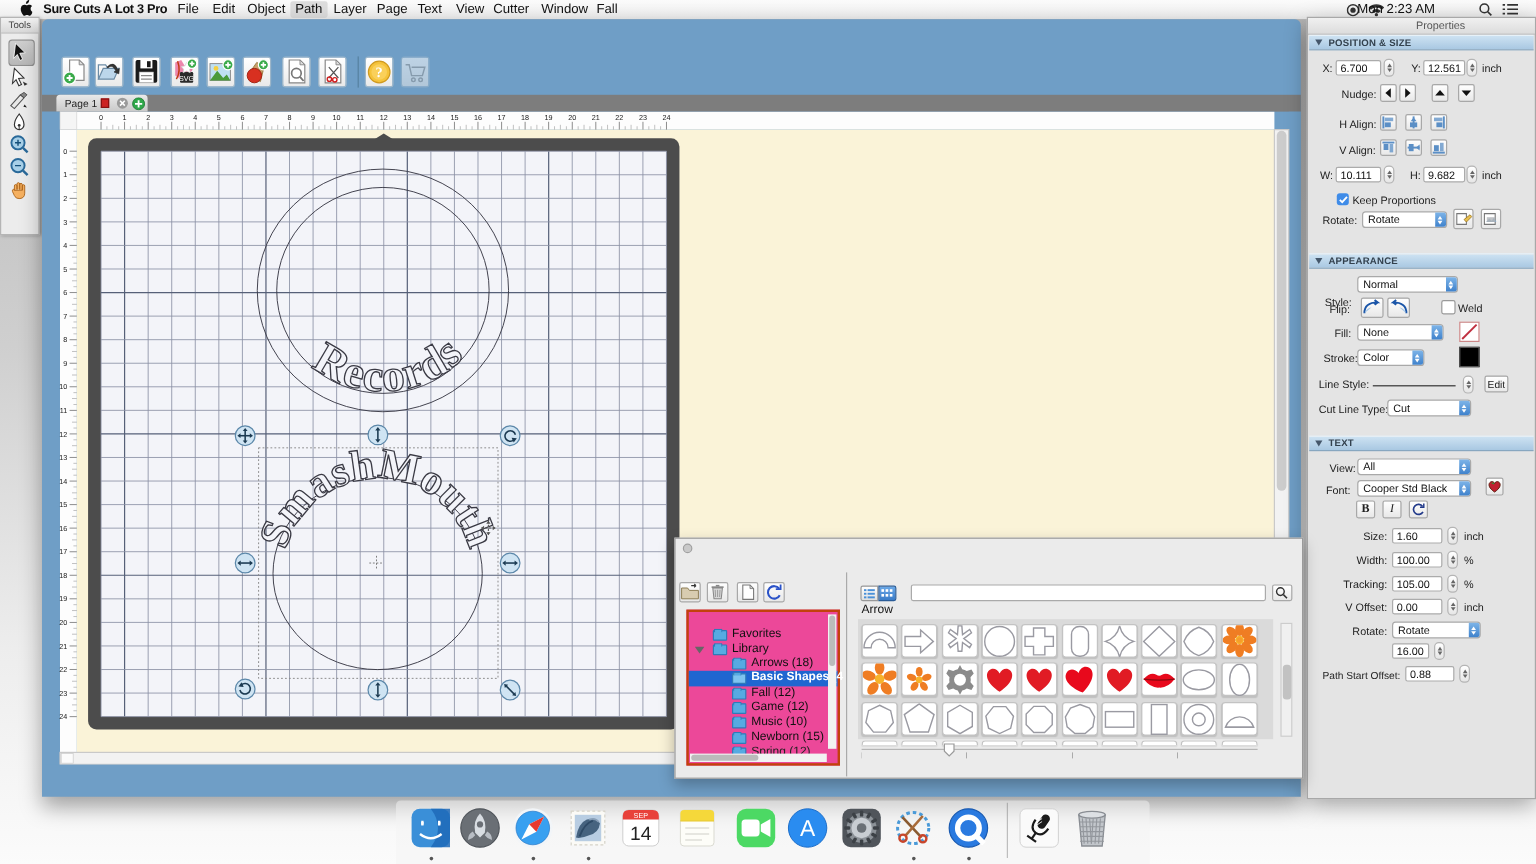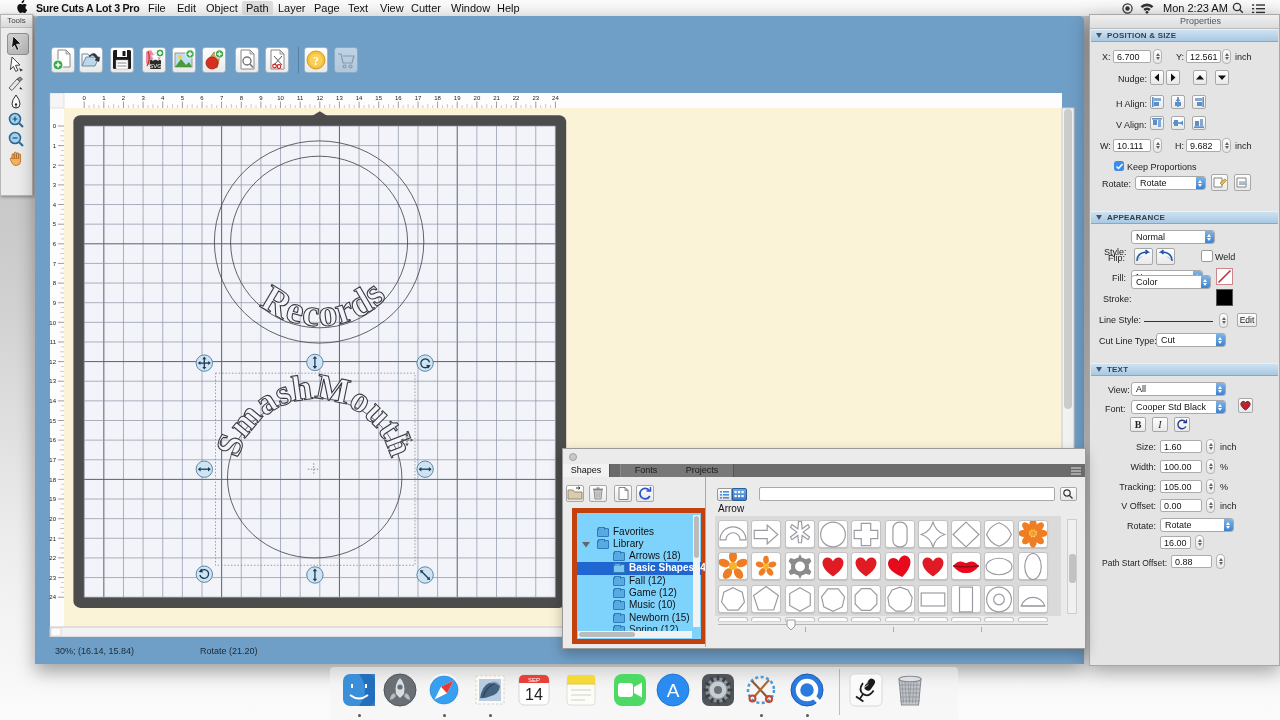--- a/index.html
+++ b/index.html
@@ -72,22 +72,22 @@
 .combo .cap:after{content:"";position:absolute;left:2px;bottom:2.5px;width:0;height:0;
 border-left:2.5px solid transparent;border-right:2.5px solid transparent;border-top:3px solid #fff;}
 
 #lib{position:absolute;left:562px;top:448px;width:524px;height:201px;background:#ebebeb;
 border:1px solid #9a9a9a;box-sizing:border-box;box-shadow:0 5px 12px rgba(0,0,0,.28);font-size:9px;}
 #libtitle{position:absolute;left:0;top:0;right:0;height:15px;
 background:linear-gradient(180deg,#f2f2f2,#dcdcdc);border-bottom:1px solid #bbb;
 text-align:center;font-size:9.5px;color:#444;line-height:15px;}
 #libtabs{position:absolute;left:0;top:15px;right:0;height:13px;background:#6b6b6b;}
 .ltab{position:absolute;top:0;height:13px;font-size:9px;text-align:center;line-height:13px;}
-#libtree{position:absolute;left:9px;top:59px;width:124px;height:126px;background:#7dd3fc;
-border:5px solid #c2410c;}
+#libtree{position:absolute;left:9px;top:59px;width:124px;height:126px;background:#ec4899;
+border:2px solid #c2410c;}
 .trow{position:absolute;left:0;right:0;height:12.8px;font-size:10px;color:#111;white-space:nowrap;}
 .folder{position:absolute;width:12px;height:9px;background:#57aae2;border:1px solid #2f7ab8;
 border-radius:1px;box-sizing:border-box;}
 .folder:before{content:"";position:absolute;left:0;top:-2px;width:5px;height:2px;background:#57aae2;
 border:1px solid #2f7ab8;border-bottom:none;border-radius:1px 1px 0 0;}
 
 .cell{position:absolute;width:30px;height:28px;background:#fff;border:1px solid #c3c3c3;
 border-radius:3px;box-shadow:0 1px 1px rgba(0,0,0,.12);box-sizing:border-box;}
 
 #dock{position:absolute;left:330px;top:667px;width:628px;height:53px;
@@ -105,30 +105,30 @@
  <span style="left:148px">File</span>
  <span style="left:177px">Edit</span>
  <span style="left:206px">Object</span>
  <span style="left:242px;background:#dcdcdc;border-radius:2px;padding:0 4px;">Path</span>
  <span style="left:278px">Layer</span>
  <span style="left:314px">Page</span>
  <span style="left:348px">Text</span>
  <span style="left:380px">View</span>
  <span style="left:411px">Cutter</span>
  <span style="left:451px">Window</span>
- <span style="left:497px">Help</span>
+ <span style="left:497px">Fall</span>
  <span style="left:1122px;top:3px"><svg width="11" height="11" viewBox="0 0 11 11">
           <circle cx="5.5" cy="5.5" r="4.6" fill="none" stroke="#333" stroke-width="1.2"></circle>
           <circle cx="5.5" cy="5.5" r="2.2" fill="#333"></circle>
         </svg></span>
  <span style="left:1140px;top:3px"><svg width="14" height="11" viewBox="0 0 14 11">
           <path d="M0.5 3.2 A 9.2 9.2 0 0 1 13.5 3.2 L 11.6 5.1 A 6.5 6.5 0 0 0 2.4 5.1 Z M 3.3 6.1 A 5.2 5.2 0 0 1 10.7 6.1 L 8.9 7.9 A 2.7 2.7 0 0 0 5.1 7.9 Z" fill="#333"></path>
           <circle cx="7" cy="9.3" r="1.4" fill="#333"></circle>
         </svg></span>
- <span style="left:1163px">Mon 2:23 AM</span>
+ <span style="left:1131px">Mon 2:23 AM</span>
  <span style="left:1232px;top:2px"><svg width="12" height="12" viewBox="0 0 12 12">
           <circle cx="5" cy="5" r="3.6" fill="none" stroke="#333" stroke-width="1.3"></circle>
           <line x1="7.8" y1="7.8" x2="10.8" y2="10.8" stroke="#333" stroke-width="1.4"></line>
         </svg></span>
  <span style="left:1252px;top:3px"><svg width="13" height="10" viewBox="0 0 13 10">
           <g stroke="#333" stroke-width="1.4">
             <line x1="4" y1="1" x2="13" y2="1"></line>
             <line x1="4" y1="4.7" x2="13" y2="4.7"></line>
             <line x1="4" y1="8.4" x2="13" y2="8.4"></line>
             <line x1="0" y1="1" x2="2.2" y2="1"></line>
@@ -236,20 +236,34 @@
             <text x="11" y="16.5" font-size="12" font-weight="bold" fill="#fff" text-anchor="middle" font-family="Liberation Serif">?</text>
           </svg></div>
   <div class="tbtn" style="left:299px;opacity:.55"><svg width="22" height="24" viewBox="0 0 22 24">
             <g stroke="#999" stroke-width="1.2" fill="none">
               <path d="M3 6 h3 l2 9 h9 l2 -7 h-11"></path>
               <circle cx="9.5" cy="18.5" r="1.5"></circle>
               <circle cx="15.5" cy="18.5" r="1.5"></circle>
             </g>
           </svg></div>
  </div>
+ <div id="tabbar">
+        <div id="ptab">
+          <span style="position:absolute;left:7px">Page 1</span>
+  <span style="position:absolute;left:37px;top:3px;width:7px;height:8px;background:#cc2222;border:1px solid #881111;box-sizing:border-box"></span>
+  <svg style="position:absolute;left:50px;top:2px" width="10" height="10" viewBox="0 0 10 10">
+            <circle cx="5" cy="5" r="4.6" fill="#9a9a9a"></circle>
+            <path d="M3 3 l4 4 M7 3 l-4 4" stroke="#fff" stroke-width="1.3"></path>
+          </svg>
+  <svg style="position:absolute;left:63px;top:2px" width="11" height="11" viewBox="0 0 11 11">
+            <circle cx="5.5" cy="5.5" r="5" fill="#2fa84a" stroke="#1a7a30" stroke-width="0.7"></circle>
+            <path d="M2.5 5.5 h6 M5.5 2.5 v6" stroke="#fff" stroke-width="1.5"></path>
+          </svg>
+ </div>
+      </div>
  <svg id="cansvg" style="position:absolute;left:0;top:77px" width="1049" height="544">
 <rect x="0" y="0" width="15" height="544" fill="#6f9ec6"></rect>
 <rect x="1039" y="0" width="10" height="544" fill="#6f9ec6"></rect>
 <rect x="15" y="0" width="1012" height="15" fill="#fdfdfd"></rect>
 <rect x="15" y="15" width="14" height="519" fill="#fdfdfd"></rect>
 <rect x="29" y="15" width="998" height="519" fill="#faf3d8"></rect>
 <line x1="49.2" y1="8.5" x2="49.2" y2="15" stroke="#777" stroke-width="0.7"></line>
         <text x="49.2" y="7" font-size="6" text-anchor="middle" fill="#222" font-family="Liberation Sans">0</text>
         <line x1="54.1" y1="12.2" x2="54.1" y2="15" stroke="#999" stroke-width="0.5"></line>
         <line x1="59.0" y1="11" x2="59.0" y2="15" stroke="#999" stroke-width="0.5"></line>
@@ -615,24 +629,20 @@
           <line x1="-3.2" y1="-3.2" x2="3.2" y2="3.2" stroke="#1b3a52" stroke-width="1.3" fill="none"></line>
           <path d="M -5 -5 l 3.4 0.6 l -2.8 2.8 z" fill="#1b3a52" stroke="none"></path>
           <path d="M 5 5 l -3.4 -0.6 l 2.8 -2.8 z" fill="#1b3a52" stroke="none"></path>
         </g>
 <rect x="1027" y="15" width="12" height="519" fill="#f2f2f2" stroke="#c9c9c9" stroke-width="1"></rect>
 <rect x="1029" y="16" width="8" height="300" rx="4" fill="#cccccc"></rect>
 <rect x="15" y="534" width="1012" height="10" fill="#f2f2f2" stroke="#c9c9c9" stroke-width="1"></rect>
 <rect x="16" y="535" width="10" height="8" fill="#fbfbfb" stroke="#cccccc" stroke-width="0.6"></rect>
 <rect x="15" y="0" width="14" height="15" fill="#f5f5f5" stroke="#ccc" stroke-width="0.5"></rect>
 </svg>
- <div id="status">
-   <span style="left:20px">30%; (16.14, 15.84)</span>
-   <span style="left:165px">Rotate (21.20)</span>
- </div>
 </div>
 
 <div id="props">
  <div class="ptitle">Properties</div>
  <div class="sechead" style="top:14px"><span class="tri"></span><b>POSITION &amp; SIZE</b></div>
 
  <div class="plabel" style="left:12px;top:37px">X:</div>
  <div class="pfield" style="left:23px;top:35px;width:38px">6.700</div>
  <div class="stepper" style="left:63px;top:34px"></div>
  <div class="plabel" style="left:86px;top:37px">Y:</div>
@@ -744,21 +754,21 @@
  <div class="plabel" style="left:125px;top:237px">Weld</div>
 
  <div class="plabel" style="left:22px;top:258px">Fill:</div>
  <div class="combo" style="left:41px;top:255px;width:72px">None<span class="cap"></span></div>
  <div style="position:absolute;left:126px;top:253px;width:17px;height:17px;background:#fff;border:1px solid #c88;box-sizing:border-box"></div>
  <svg style="position:absolute;left:126px;top:253px" width="17" height="17" viewBox="0 0 17 17">
         <line x1="14.5" y1="2.5" x2="2.5" y2="14.5" stroke="#c03040" stroke-width="1.6"></line>
       </svg>
 
  <div class="plabel" style="left:13px;top:279px">Stroke:</div>
- <div class="combo" style="left:41px;top:260px;width:80px">Color<span class="cap"></span></div>
+ <div class="combo" style="left:41px;top:276px;width:56px">Color<span class="cap"></span></div>
  <div style="position:absolute;left:126px;top:274px;width:17px;height:17px;background:#000;border:1px solid #555;box-sizing:border-box"></div>
 
  <div class="plabel" style="left:9px;top:300px">Line Style:</div>
  <div style="position:absolute;left:54px;top:306px;width:69px;height:1px;background:#333"></div>
  <div class="stepper" style="left:129px;top:298px"></div>
  <div class="pbtn" style="left:147px;top:298px;width:20px;height:14px;text-align:center;font-size:8.5px;line-height:13px">Edit</div>
 
  <div class="plabel" style="left:9px;top:321px">Cut Line Type:</div>
  <div class="combo" style="left:66px;top:318px;width:70px">Cut<span class="cap"></span></div>
 
@@ -807,32 +817,20 @@
  <div class="pfield" style="left:70px;top:521px;width:31px">16.00</div>
  <div class="stepper" style="left:105px;top:520px"></div>
 
  <div class="plabel" style="left:12px;top:543px;font-size:8.5px">Path Start Offset:</div>
  <div class="pfield" style="left:81px;top:540px;width:41px">0.88</div>
  <div class="stepper" style="left:126px;top:539px"></div>
 </div>
 
 <div id="lib">
  <div style="position:absolute;left:6px;top:4px;width:8px;height:8px;border-radius:50%;background:#c9c9c9;border:1px solid #a0a0a0;box-sizing:border-box"></div>
- <div id="libtabs">
-  <div class="ltab" style="left:0;width:46px;background:#f2f2f2;color:#111;border-right:1px solid #555">Shapes</div>
-  <div class="ltab" style="left:57px;width:50px;background:#787878;color:#1a1a1a;border-left:1px solid #8a8a8a;border-right:1px solid #555">Fonts</div>
-  <div class="ltab" style="left:108px;width:62px;background:#787878;color:#1a1a1a;border-right:1px solid #555">Projects</div>
-  <svg style="position:absolute;right:4px;top:3px" width="10" height="8" viewBox="0 0 10 8">
-          <g stroke="#ccc" stroke-width="1.2">
-            <line x1="0" y1="1" x2="10" y2="1"></line>
-            <line x1="0" y1="4" x2="10" y2="4"></line>
-            <line x1="0" y1="7" x2="10" y2="7"></line>
-          </g>
-        </svg>
- </div>
  <div class="pbtn" style="left:3px;top:36px;width:18px;height:17px"><svg width="16" height="15" viewBox="0 0 16 15">
           <path d="M1 4 h5 l1.5 2 H15 v7 H1 z" fill="#d8ccb0" stroke="#8a7a50" stroke-width="0.8"></path>
           <path d="M9 2 h4 m0 0 l-1.5 -1.5 m1.5 1.5 l-1.5 1.5" stroke="#333" stroke-width="1" fill="none"></path>
         </svg></div>
  <div class="pbtn" style="left:26px;top:36px;width:18px;height:17px"><svg width="16" height="15" viewBox="0 0 16 15">
           <path d="M4 4 h8 l-1 9 h-6 z" fill="#d8d8d8" stroke="#888" stroke-width="0.9"></path>
           <rect x="3" y="2.6" width="10" height="1.4" fill="#888"></rect>
           <rect x="6.5" y="1.4" width="3" height="1.4" fill="#888"></rect>
           <g stroke="#999" stroke-width="0.8">
             <line x1="6" y1="5.5" x2="6.3" y2="11.5"></line>

